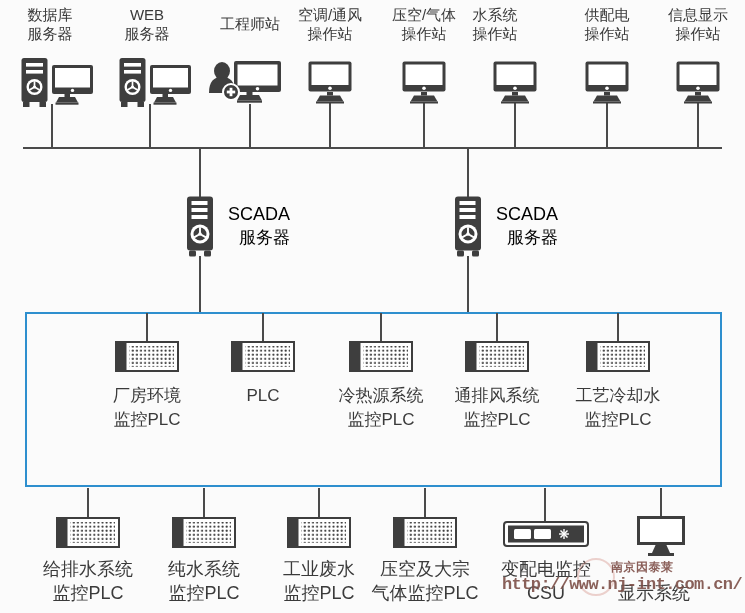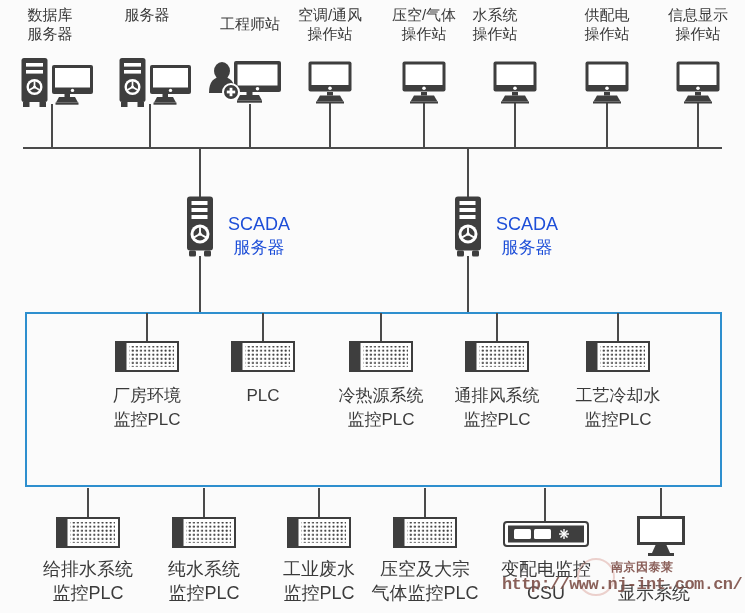--- a/index.html
+++ b/index.html
@@ -2,21 +2,21 @@
 <html><head>
 <meta charset="utf-8">
 <style>
 html,body{margin:0;padding:0}
 #canvas{position:relative;width:745px;height:613px;background:#fbfbfb;font-family:"Liberation Sans","DejaVu Sans",sans-serif;overflow:hidden}
 .vl{position:absolute;width:2px;background:#4a4a4a}
 .hl{position:absolute;height:2px;background:#4a4a4a}
 .icon{position:absolute}
 .lbl{position:absolute;color:#3a3a3a;text-align:center}
 .toplbl{font-size:15px;line-height:19px;width:110px;top:5px}
-.scadalbl{font-size:18px;line-height:23px;text-align:center;color:#1d4ed8;top:213px}
+.scadalbl{font-size:18px;line-height:23px;text-align:right;color:#000000;top:203px}
 .scadalbl .l2{font-size:17px}
 .plclbl{font-size:17px;line-height:23.5px;width:130px;top:384px}
 .botlbl{font-size:18px;line-height:24px;width:140px;top:557px}
 .bluebox{position:absolute;left:25px;top:312px;width:693px;height:171px;border:2.5px solid #2e8fce}
 .wm1{position:absolute;left:611px;top:559px;font-size:12px;font-weight:bold;color:rgba(112,60,53,.82);letter-spacing:0.5px;white-space:nowrap;text-shadow:0 0 2px rgba(255,255,255,.75)}
 .wm2{position:absolute;left:502px;top:575px;font-size:17px;letter-spacing:-0.6px;font-weight:bold;font-family:"Liberation Mono","DejaVu Sans Mono",monospace;color:rgba(108,56,48,.8);white-space:nowrap;text-shadow:0 0 2px rgba(255,255,255,.7)}
 .wmlogo{position:absolute;left:577px;top:558px;width:34px;height:34px;border:2px solid rgba(205,130,118,.35);border-radius:50%}
 </style>
 </head>
 <body>
@@ -207,20 +207,21 @@
     </svg>
 <svg class="icon" style="left:637px;top:516px" width="48" height="41" viewBox="0 0 48 41">
       <use href="#sym-display"></use>
     </svg>
 
 <div class="lbl toplbl" style="left:-5px">
       <div>数据库</div>
       <div>服务器</div>
     </div>
 <div class="lbl toplbl" style="left:92px">
+      <div>WEB</div>
       <div>服务器</div>
     </div>
 <div class="lbl toplbl" style="left:195px;top:14px">
       <div>工程师站</div>
     </div>
 <div class="lbl toplbl" style="left:275px">
       <div>空调/通风</div>
       <div>操作站</div>
     </div>
 <div class="lbl toplbl" style="left:369px">

